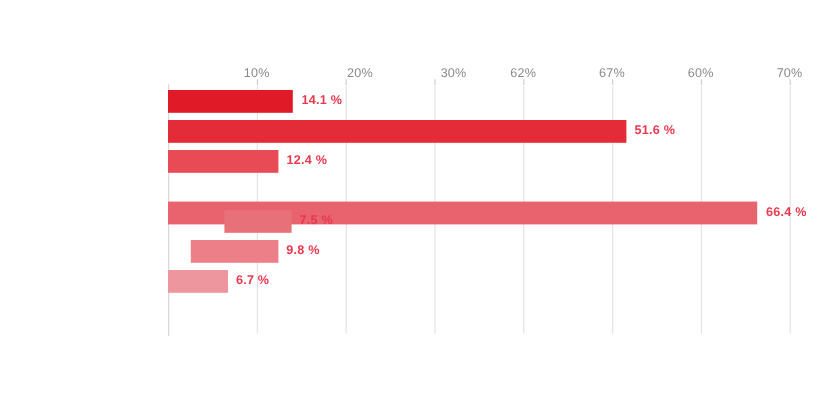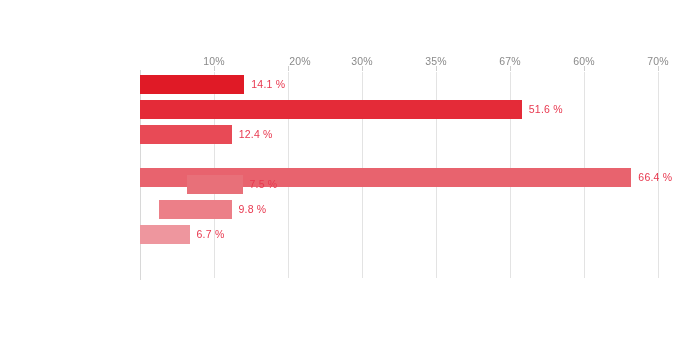--- a/index.html
+++ b/index.html
@@ -79,43 +79,43 @@
     height: 19px;
     border-radius: 0;
   }
 
   .bar-value {
     position: absolute;
     top: 3px;
     height: 19px;
     line-height: 19px;
     font-size: 10.5px;
-    font-weight: normal;
+    font-weight: bold;
     color: #e8384f;
     white-space: nowrap;
     letter-spacing: 0.2px;
     text-align: right;
   }
 </style>
 </head>
 <body>
 
 <div id="chart-root">
 
   <div class="axis-line-y"></div>
 
   <div id="tick-layer">
       <div class="tick-mark" style="left: 214px;"></div>
       <div class="tick-label" style="left: 214px;">10%</div>
       <div class="tick-mark" style="left: 288px;"></div>
       <div class="tick-label" style="left: 300px;">20%</div>
       <div class="tick-mark" style="left: 362px;"></div>
-      <div class="tick-label" style="left: 362px;">30%</div>
+      <div class="tick-label" style="left: 378px;">30%</div>
       <div class="tick-mark" style="left: 436px;"></div>
-      <div class="tick-label" style="left: 436px;">35%</div>
+      <div class="tick-label" style="left: 436px;">62%</div>
       <div class="tick-mark" style="left: 510px;"></div>
       <div class="tick-label" style="left: 510px;">67%</div>
       <div class="tick-mark" style="left: 584px;"></div>
       <div class="tick-label" style="left: 584px;">60%</div>
       <div class="tick-mark" style="left: 658px;"></div>
       <div class="tick-label" style="left: 658px;">70%</div>
     </div>
 
   <div id="plot-area">
     <div id="grid-layer">

